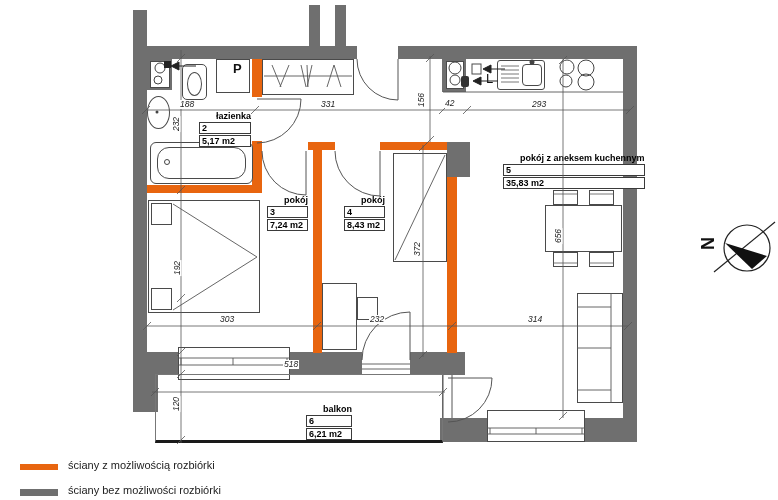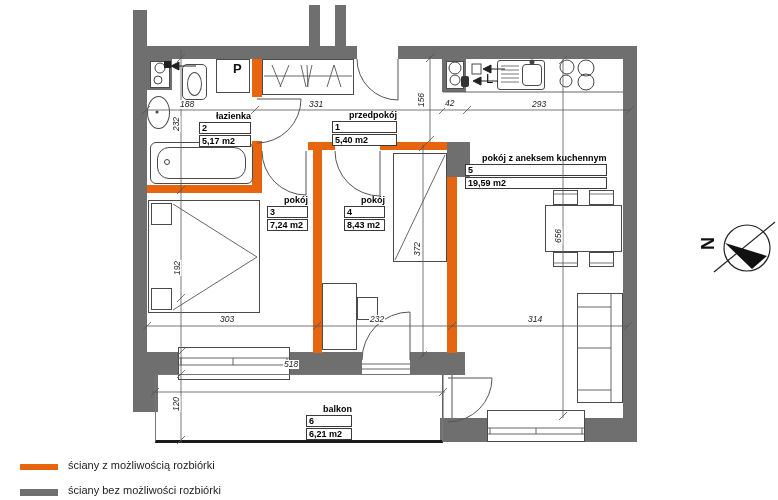--- a/index.html
+++ b/index.html
@@ -73,44 +73,39 @@
   <div class="fix" style="left:553px;top:252px;width:25px;height:15px"></div>
   <div class="fix" style="left:589px;top:252px;width:25px;height:15px"></div>
   <div class="fix" style="left:577px;top:293px;width:46px;height:110px"></div>
   <div class="fix" style="left:178px;top:347px;width:112px;height:33px"></div>
   <div class="fix" style="left:487px;top:410px;width:98px;height:32px"></div>
   <div class="fix" style="left:155px;top:374px;width:288px;height:69px;border-color:#777;border-bottom:3px solid #1a1a1a;background:transparent"></div>
 
   <div class="marker" style="left:233px;top:61px">P</div>
   <div class="marker" style="left:486px;top:71px;font-weight:normal">L</div>
 
-  <div class="rlabel" style="left:332px;top:110px">
-    <div class="rname">przedpokój</div>
-    <div class="rbox">1</div>
-    <div class="rbox">5,40 m2</div>
-  </div>
   <div class="rlabel" style="left:199px;top:111px">
     <div class="rname">łazienka</div>
     <div class="rbox">2</div>
     <div class="rbox">5,17 m2</div>
   </div>
   <div class="rlabel" style="left:267px;top:195px">
     <div class="rname">pokój</div>
     <div class="rbox">3</div>
     <div class="rbox">7,24 m2</div>
   </div>
   <div class="rlabel" style="left:344px;top:195px">
     <div class="rname">pokój</div>
     <div class="rbox">4</div>
     <div class="rbox">8,43 m2</div>
   </div>
-  <div class="rlabel" style="left:465px;top:153px">
+  <div class="rlabel" style="left:503px;top:153px">
     <div class="rname">pokój z aneksem kuchennym</div>
     <div class="rbox">5</div>
-    <div class="rbox">19,59 m2</div>
+    <div class="rbox">35,83 m2</div>
   </div>
   <div class="rlabel" style="left:306px;top:404px">
     <div class="rname">balkon</div>
     <div class="rbox">6</div>
     <div class="rbox">6,21 m2</div>
   </div>
 
   <svg class="overlay" width="778" height="500" viewBox="0 0 778 500">
 
     <path d="M357 59 A41 41 0 0 0 398 100 M398 59 V100" fill="none" stroke="#555" stroke-width="1"></path>
@@ -161,21 +156,21 @@
 
     <g>
       <circle cx="747" cy="248" r="23" fill="none" stroke="#222" stroke-width="1.2"></circle>
       <line x1="714" y1="272" x2="775" y2="222" stroke="#222" stroke-width="1.2"></line>
       <polygon points="725,243 767,256 752,269" fill="#111"></polygon>
       <text transform="translate(714,250) rotate(-90)" font-size="18" font-weight="bold" fill="#111">N</text>
     </g>
   </svg>
 
   <div class="dim" style="left:179px;top:100px">188</div>
-  <div class="dim" style="left:308px;top:100px">331</div>
+  <div class="dim" style="left:320px;top:100px">331</div>
   <div class="dim" style="left:444px;top:99px">42</div>
   <div class="dim" style="left:531px;top:100px">293</div>
   <div class="dim" style="left:219px;top:315px">303</div>
   <div class="dim" style="left:369px;top:315px">232</div>
   <div class="dim" style="left:527px;top:315px">314</div>
   <div class="dim" style="left:283px;top:360px">518</div>
   <div class="dim dimv" style="left:176px;top:124px">232</div>
   <div class="dim dimv" style="left:177px;top:268px">192</div>
   <div class="dim dimv" style="left:176px;top:404px">120</div>
   <div class="dim dimv" style="left:421px;top:100px">156</div>

